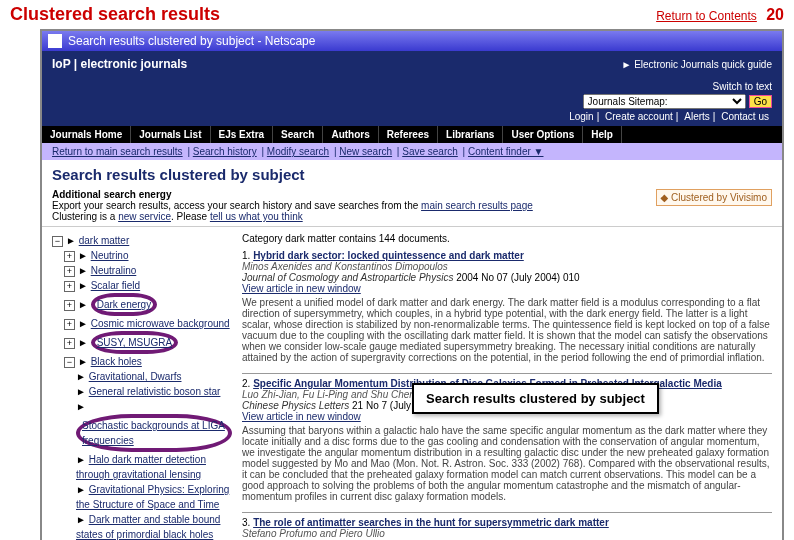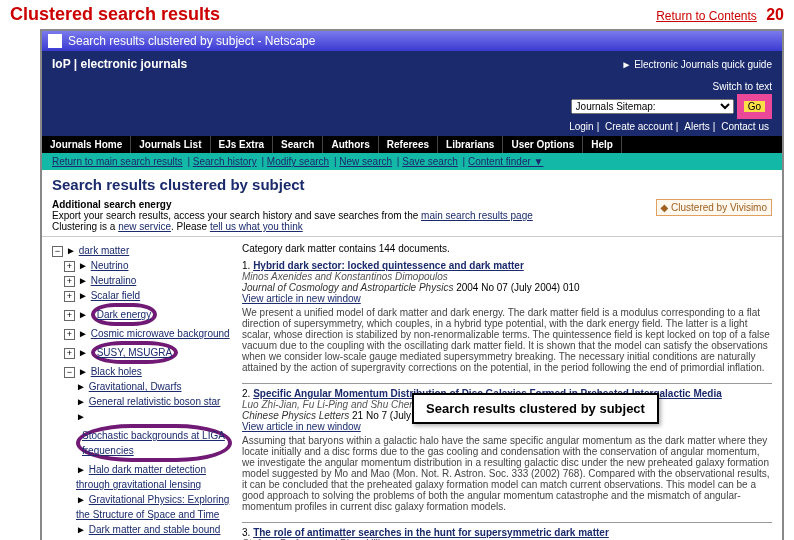--- a/index.html
+++ b/index.html
@@ -10,27 +10,27 @@
 .page-num { color:#c00; font-weight:bold; margin-left:6px; font-size:16px; }
 .window { border:2px solid #888; margin:0 10px 0 40px; background:#fff; }
 .titlebar { background:linear-gradient(#7a7aef,#3a3ad0); color:#fff; padding:3px 6px; font-size:12px; display:flex; align-items:center; gap:6px; }
 .titlebar .nicon { width:14px; height:14px; background:#fff; display:inline-block; }
 .banner { background:#1a2a6c; color:#fff; padding:6px 10px; display:flex; justify-content:space-between; align-items:center; font-size:12px; }
 .banner .logo { font-weight:bold; }
 .banner .quick { font-size:10px; }
 .ribbon { background:#1a2a6c; padding:4px 10px; display:flex; justify-content:flex-end; gap:8px; align-items:center; }
 .ribbon-label { color:#fff; font-size:10px; }
 .ribbon select { font-size:10px; width:163px; }
-.ribbon .go { background:#fde047; border:7px solid #ec4899; font-size:10px; padding:0 4px; cursor:pointer; }
+.ribbon .go { background:#fde047; border:1px solid #ec4899; font-size:10px; padding:0 4px; cursor:pointer; }
 .ribbon-links { color:#fff; font-size:10px; }
 .ribbon-links span { margin:0 3px; cursor:pointer; }
 .nav { background:#000; padding:0; }
 .nav table { border-collapse:collapse; }
 .nav td { color:#fff; font-size:10px; font-weight:bold; padding:3px 8px; border-right:1px solid #444; cursor:pointer; }
-.subnav { background:#14b8a6; padding:3px 10px; font-size:10px; color:#1a2a6c; }
+.subnav { background:#c4b5fd; padding:3px 10px; font-size:10px; color:#1a2a6c; }
 .subnav a { color:#1a2a6c; text-decoration:underline; margin-right:2px; cursor:pointer; }
 .section-title { color:#1a2a6c; font-weight:bold; font-size:15px; padding:6px 10px; }
 .options { padding:0 10px 4px 10px; font-size:10px; border-bottom:1px solid #ccc; position:relative; }
 .options b { font-weight:bold; }
 .options a { color:#1a2a6c; text-decoration:underline; cursor:pointer; }
 .vivisimo { position:absolute; right:10px; top:0; border:1px solid #e0a060; padding:2px 4px; font-size:10px; color:#a06020; background:#fff8ee; }
 .body-area { display:flex; padding:6px 10px; gap:10px; }
 .tree { width:180px; font-size:10px; line-height:1.5; }
 .tree .node { color:#1a2a6c; text-decoration:underline; cursor:pointer; display:block; }
 .tree .ex { display:inline-block; width:9px; height:9px; border:1px solid #666; text-align:center; line-height:8px; font-size:9px; margin-right:3px; background:#fff; cursor:pointer; vertical-align:middle; }

